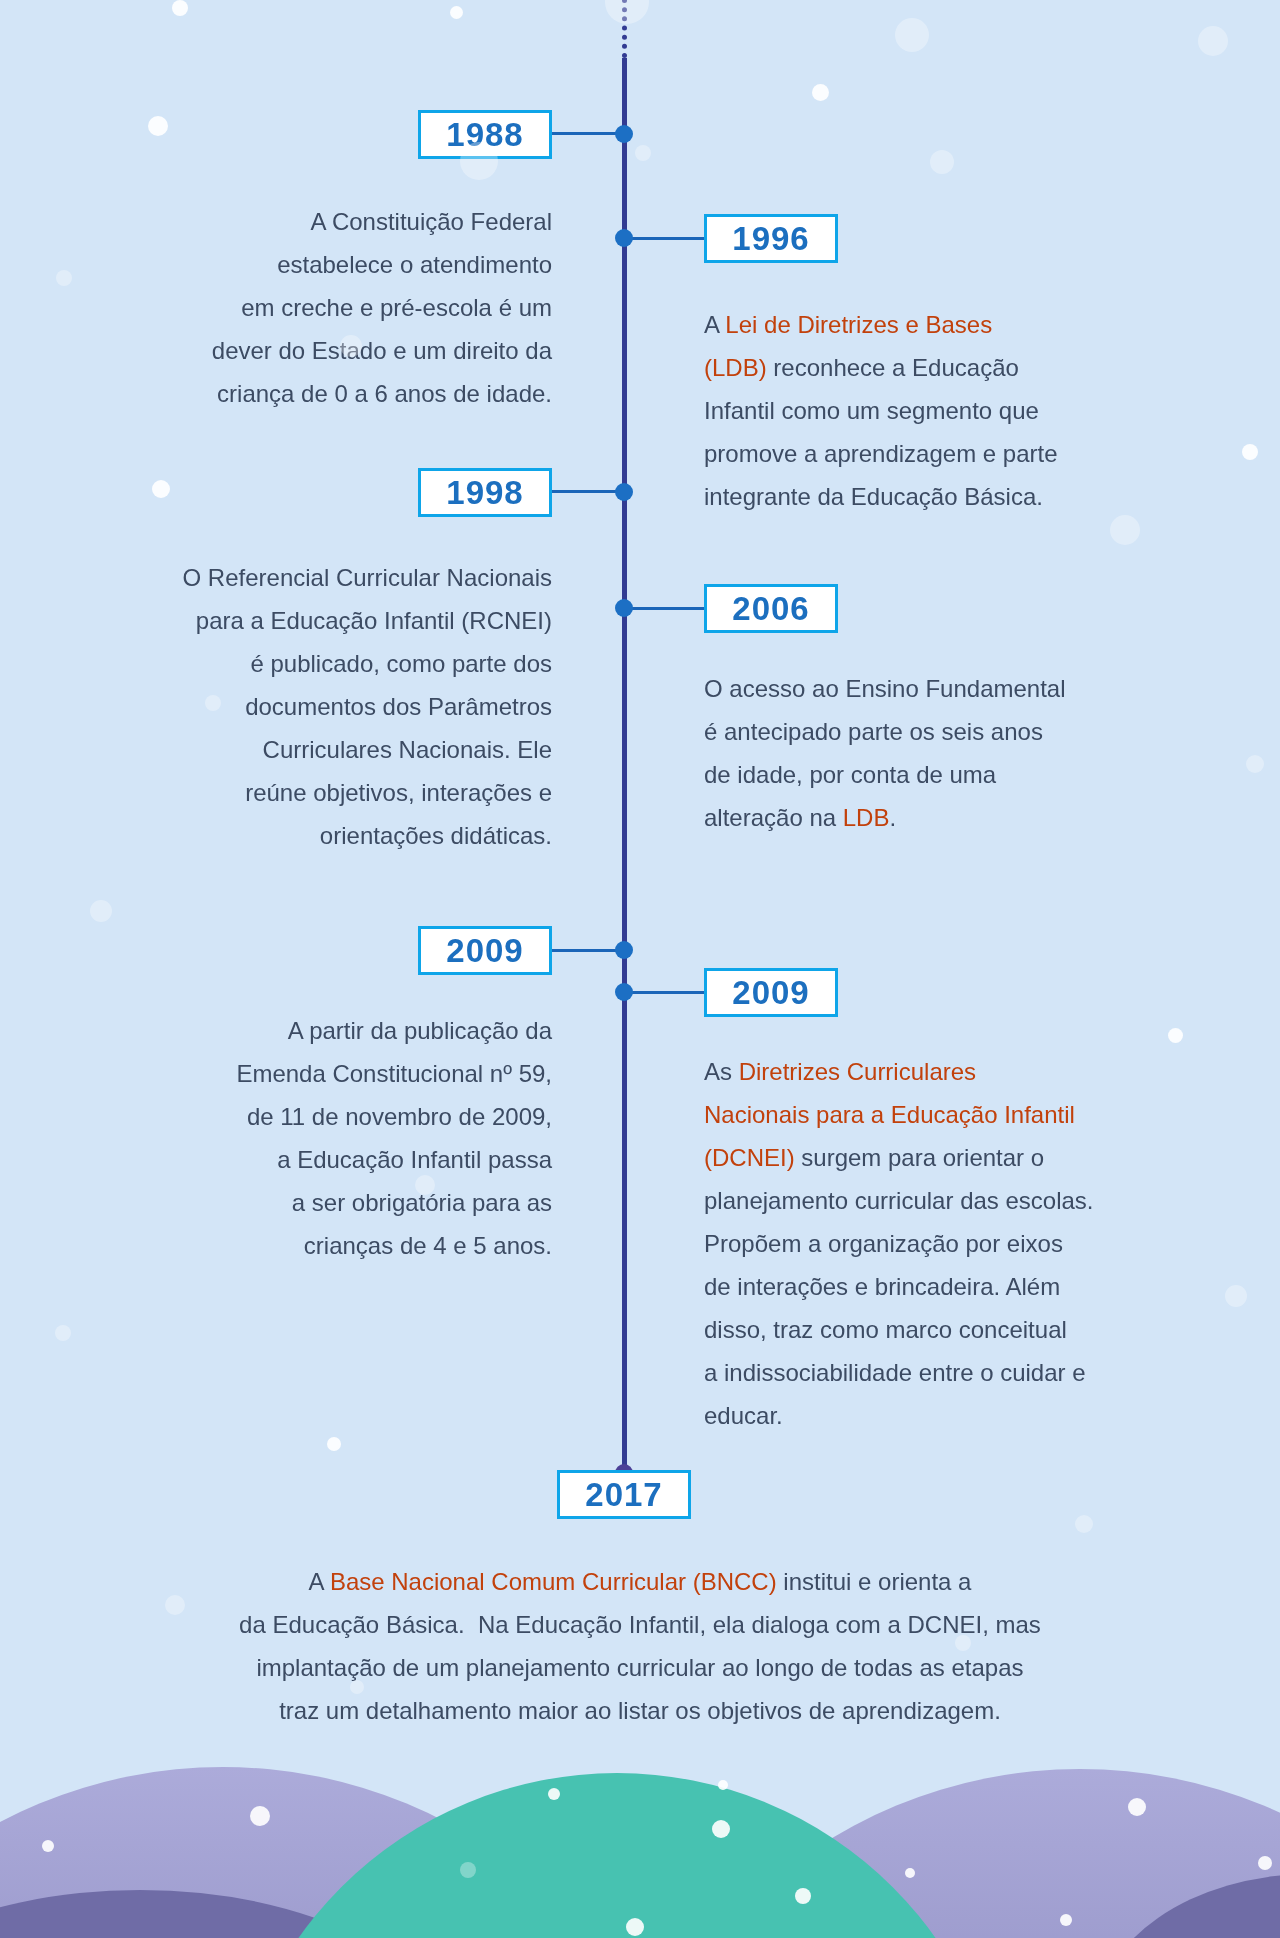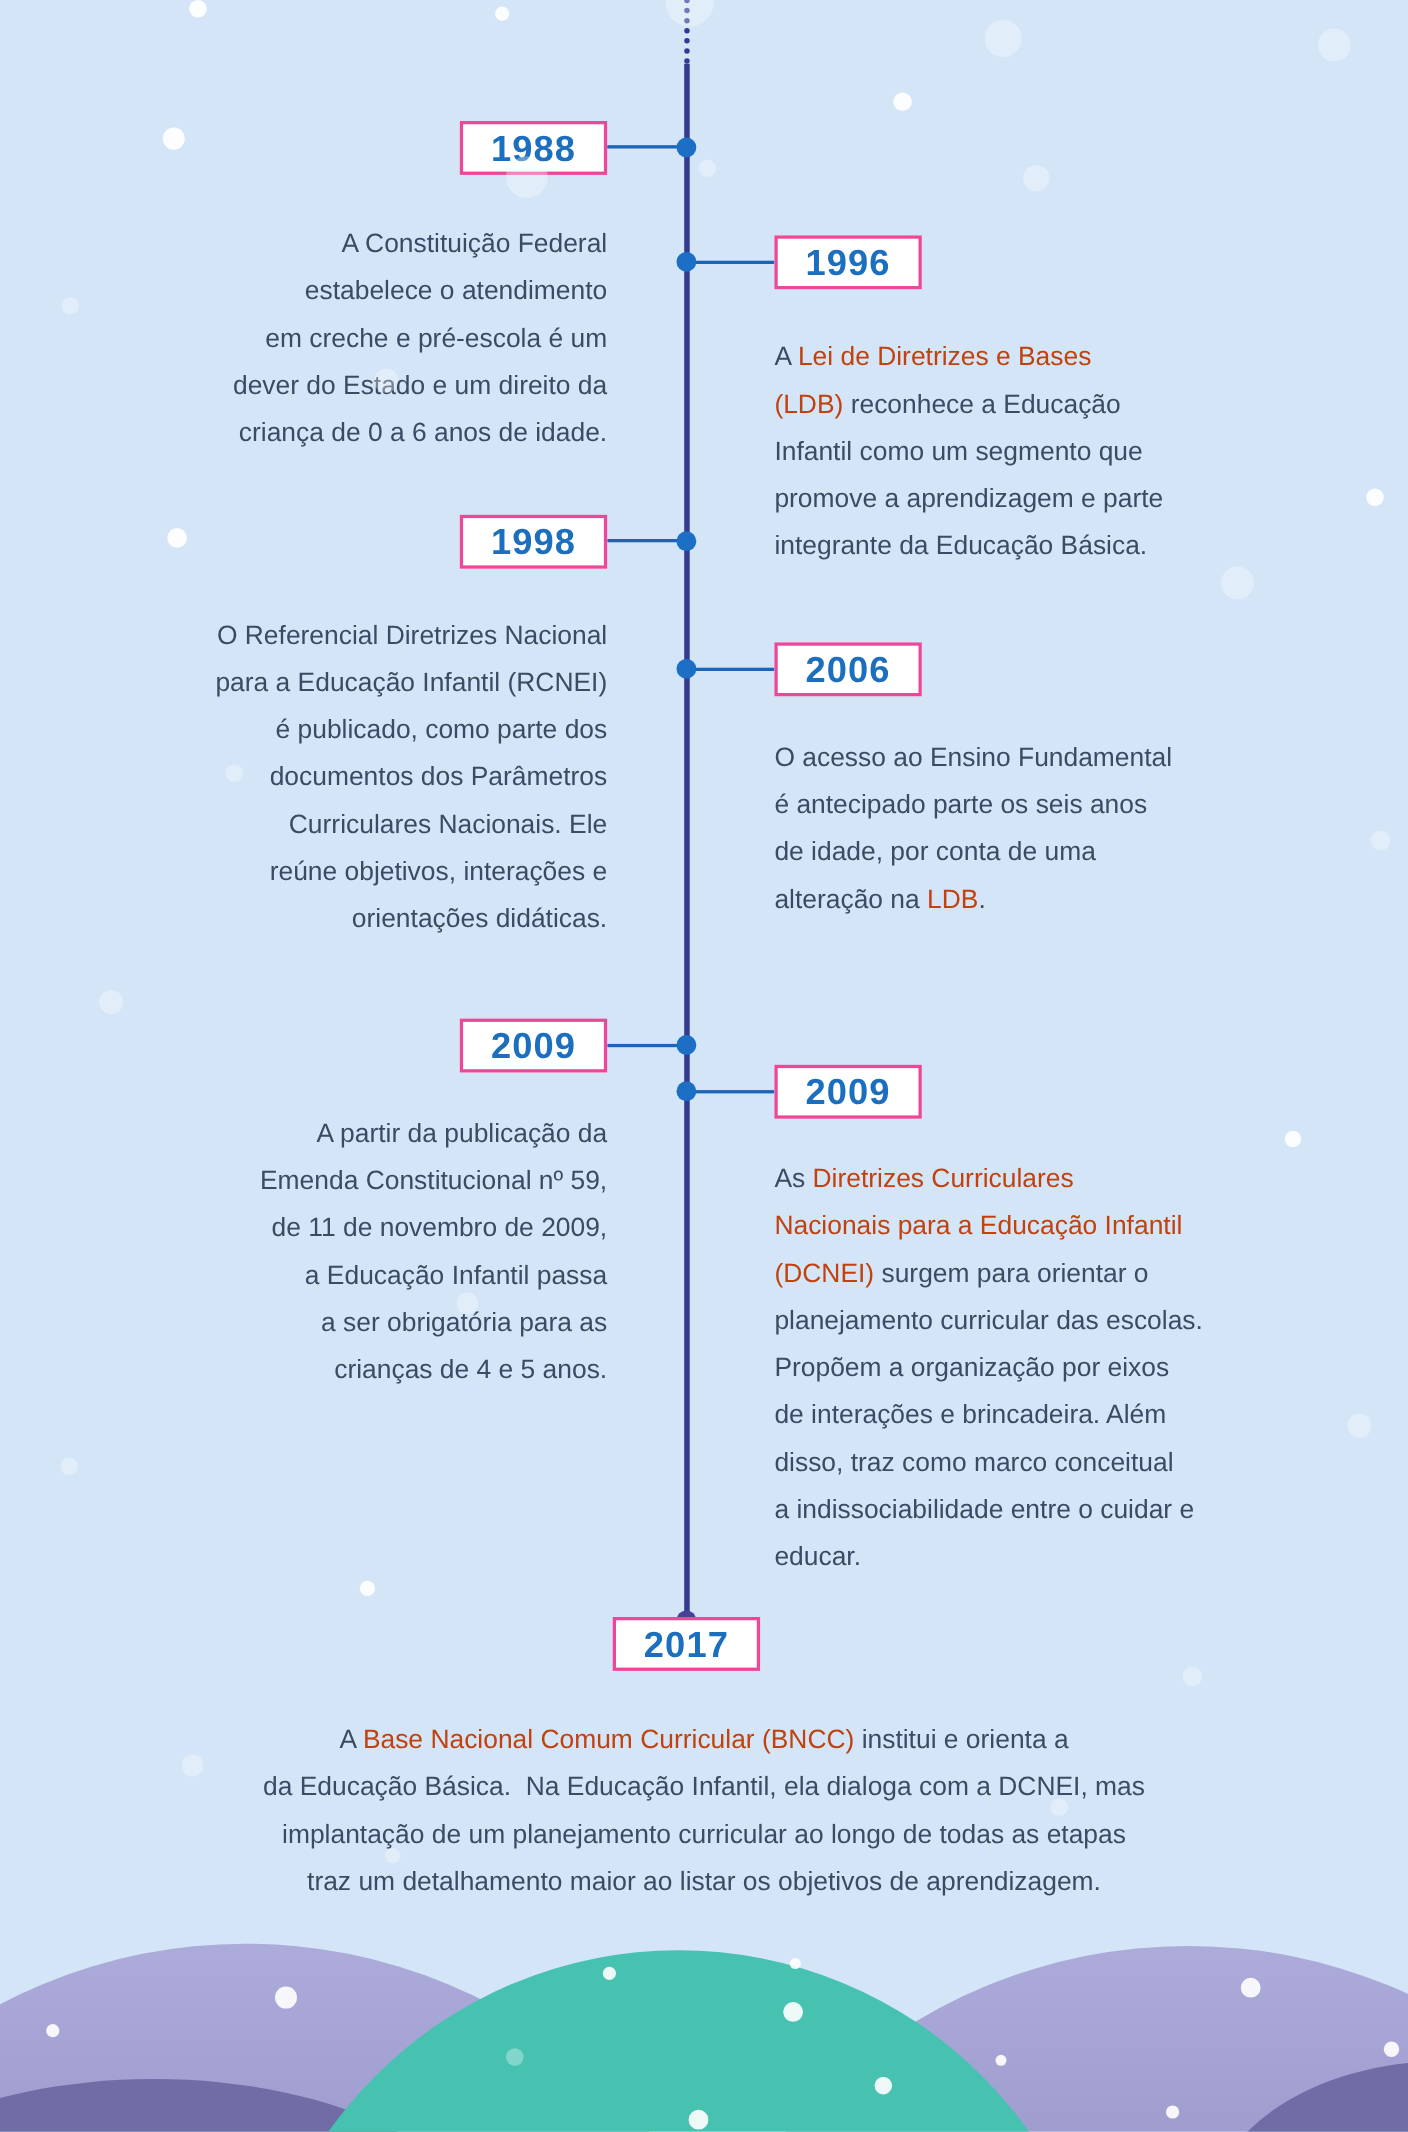--- a/index.html
+++ b/index.html
@@ -5,21 +5,21 @@
   html,body{margin:0;padding:0;background:#d3e5f7;}
   .page{position:relative;width:1280px;height:1938px;overflow:hidden;background:#d3e5f7;
         font-family:"Liberation Sans", sans-serif;}
   
   .vline{position:absolute;left:622px;top:58px;width:5px;height:1416px;background:#323b92;}
   .vline-dotted{position:absolute;left:622px;top:-2px;width:0;height:60px;border-left:5px dotted #323b92;}
   .dot{position:absolute;width:18px;height:18px;border-radius:50%;background:#1c6fc4;}
   .dot.term{background:#4b4097;}
   .connector{position:absolute;height:3px;background:#1b65b8;}
   .badge{position:absolute;box-sizing:border-box;width:134px;height:49px;background:#ffffff;
-         border:3px solid #ec4899;display:flex;align-items:center;justify-content:center;}
+         border:3px solid #0ea5e9;display:flex;align-items:center;justify-content:center;}
   .badge span{font-weight:bold;font-size:33px;color:#1c6fbf;letter-spacing:1px;}
   
   .tblock{position:absolute;font-size:24px;line-height:43px;color:#3c4b63;}
   .tblock.ra{text-align:right;}
   .tblock.ctr{text-align:center;}
   .tblock .b{font-weight:normal;color:#c2410c;}
   
   .hill{position:absolute;width:960px;height:960px;border-radius:50%;
         background:linear-gradient(#acabda,#7f7db4 60%);z-index:1;}
   .wave{position:absolute;border-radius:50%;background:#6f6ca6;z-index:2;}
@@ -61,21 +61,21 @@
       <div class="line"><span>promove a aprendizagem e parte</span></div>
       <div class="line"><span>integrante da Educação Básica.</span></div>
     </div>
 
   <div class="connector" style="left:552px;top:490px;width:72px;"></div>
   <div class="dot" style="left:615px;top:483px;"></div>
   <div class="badge" style="left:418px;top:468px;">
     <span>1998</span>
   </div>
   <div class="tblock ra" style="right:728px;top:556px;left:40px;">
-      <div class="line"><span>O Referencial Diretrizes Nacional</span></div>
+      <div class="line"><span>O Referencial Curricular Nacionais</span></div>
       <div class="line"><span>para a Educação Infantil (RCNEI)</span></div>
       <div class="line"><span>é publicado, como parte dos</span></div>
       <div class="line"><span>documentos dos Parâmetros</span></div>
       <div class="line"><span>Curriculares Nacionais. Ele</span></div>
       <div class="line"><span>reúne objetivos, interações e</span></div>
       <div class="line"><span>orientações didáticas.</span></div>
     </div>
 
   <div class="connector" style="left:627px;top:607px;width:77px;"></div>
   <div class="dot" style="left:615px;top:599px;"></div>

